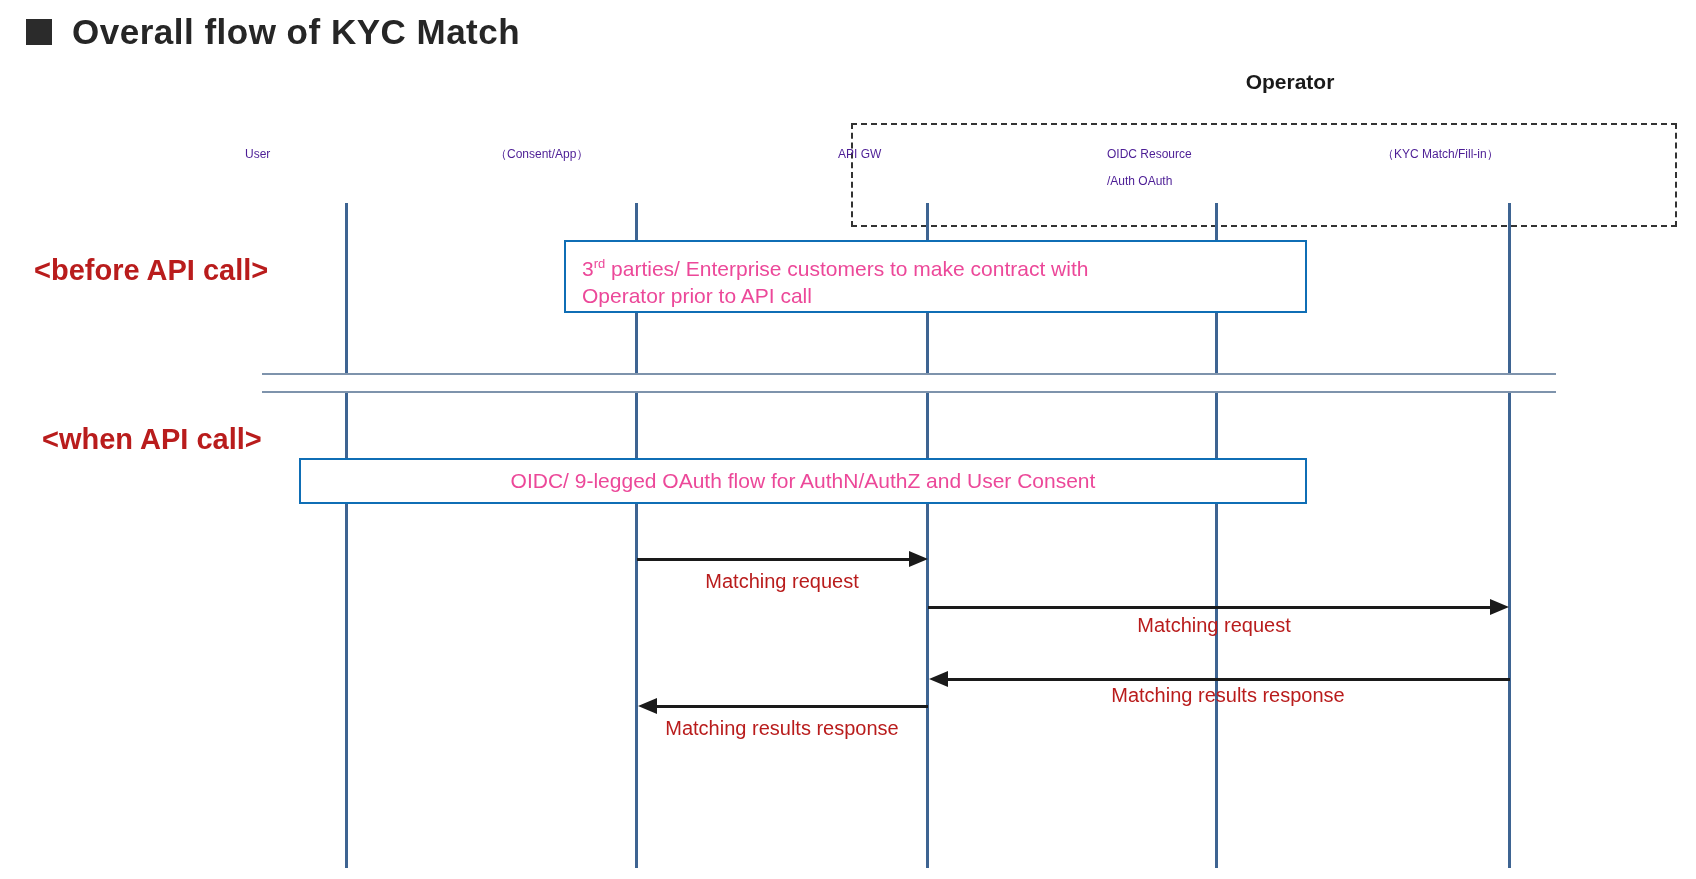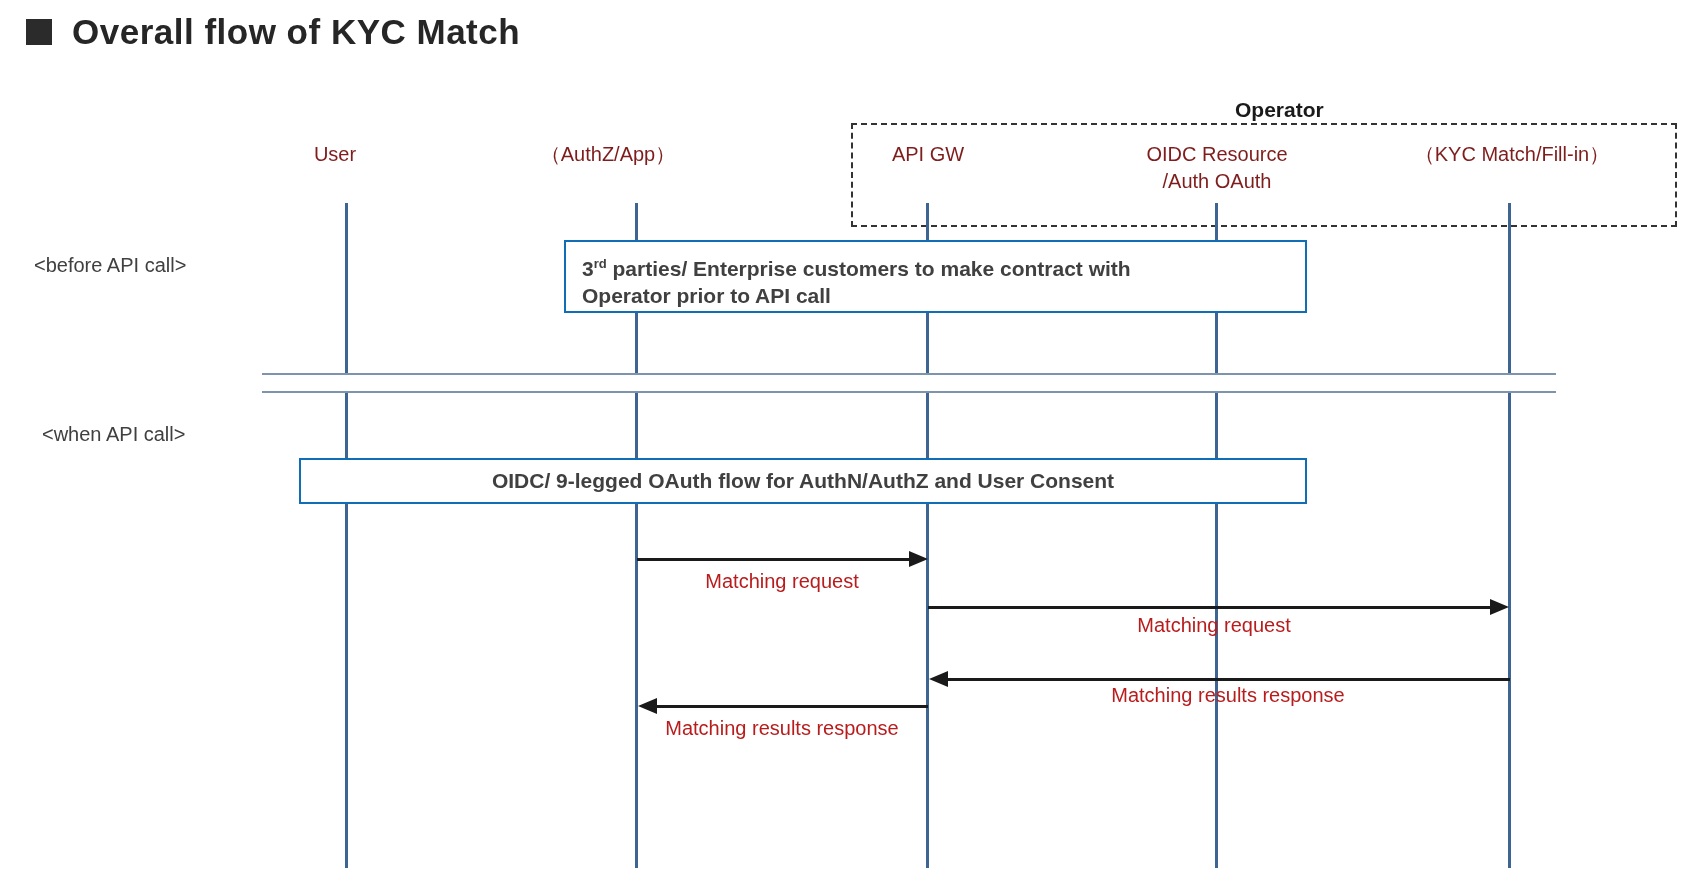--- a/index.html
+++ b/index.html
@@ -4,36 +4,36 @@
 <style>
   html,body{margin:0;padding:0;background:#ffffff;}
   body{width:1696px;height:879px;position:relative;overflow:hidden;
        font-family:"Liberation Sans","DejaVu Sans",sans-serif;color:#262626;}
   .abs{position:absolute;}
   
   .title-row{left:26px;top:12px;display:flex;align-items:center;gap:20px;}
   .title-square{width:26px;height:26px;background:#2b2b2b;}
   .title-text{font-size:35px;font-weight:bold;color:#262626;letter-spacing:0.5px;}
   
-  .operator-label{left:1235px;top:98px;width:110px;text-align:left;
+  .operator-label{left:1235px;top:70px;width:110px;text-align:center;
                   font-size:21px;font-weight:bold;color:#1a1a1a;}
   .operator-box{left:851px;top:123px;width:826px;height:104px;
                 border:2px dashed #333333;box-sizing:border-box;z-index:0;}
   
-  .pl{top:141px;text-align:center;font-size:20px;line-height:27px;color:#7f1d1d;z-index:2;}
+  .pl{top:141px;text-align:left;font-size:12px;line-height:27px;color:#4c1d95;z-index:2;}
   .pl .l2{white-space:nowrap;}
   
   .ll{width:3px;background:#3E6492;z-index:1;}
   
   .sep{left:262px;width:1294px;height:2px;background:#7E93AC;z-index:2;}
   
-  .phase{font-size:20px;font-weight:normal;color:#404040;white-space:nowrap;z-index:4;}
+  .phase{font-size:29px;font-weight:bold;color:#b91c1c;white-space:nowrap;z-index:4;}
   
   .note{border:2px solid #0F6EB5;background:#ffffff;box-sizing:border-box;
-        color:#404040;font-weight:bold;font-size:21px;z-index:3;}
+        color:#ec4899;font-weight:normal;font-size:21px;z-index:3;}
   .note-contract{left:564px;top:240px;width:743px;height:73px;
                  padding:8px 14px 0 16px;line-height:27px;}
   .note-oauth{left:299px;top:458px;width:1008px;height:46px;
               text-align:center;line-height:42px;}
   sup{font-size:13px;}
   
   .msg-line{height:3px;background:#1A1A1A;z-index:4;}
   .head{width:0;height:0;z-index:4;border-top:8px solid transparent;border-bottom:8px solid transparent;}
   .head-right{border-left:19px solid #1A1A1A;}
   .head-left{border-right:19px solid #1A1A1A;}
@@ -49,21 +49,21 @@
   <div class="title-text">Overall flow of KYC Match</div>
 </div>
 
 <div class="abs operator-label">Operator</div>
 <div class="abs operator-box"></div>
 
 <div class="abs pl" style="left:245px;width:180px;">
   <div class="l1">User</div>
 </div>
 <div class="abs pl" style="left:495px;width:226px;">
-  <div class="l2">（AuthZ/App）</div>
+  <div class="l2">（Consent/App）</div>
 </div>
 <div class="abs pl" style="left:838px;width:180px;">
   <div class="l1">API GW</div>
 </div>
 <div class="abs pl" style="left:1107px;width:220px;">
   <div class="l1">OIDC Resource</div>
   <div class="l2">/Auth OAuth</div>
 </div>
 <div class="abs pl" style="left:1382px;width:260px;">
   <div class="l2">（KYC Match/Fill-in）</div>

